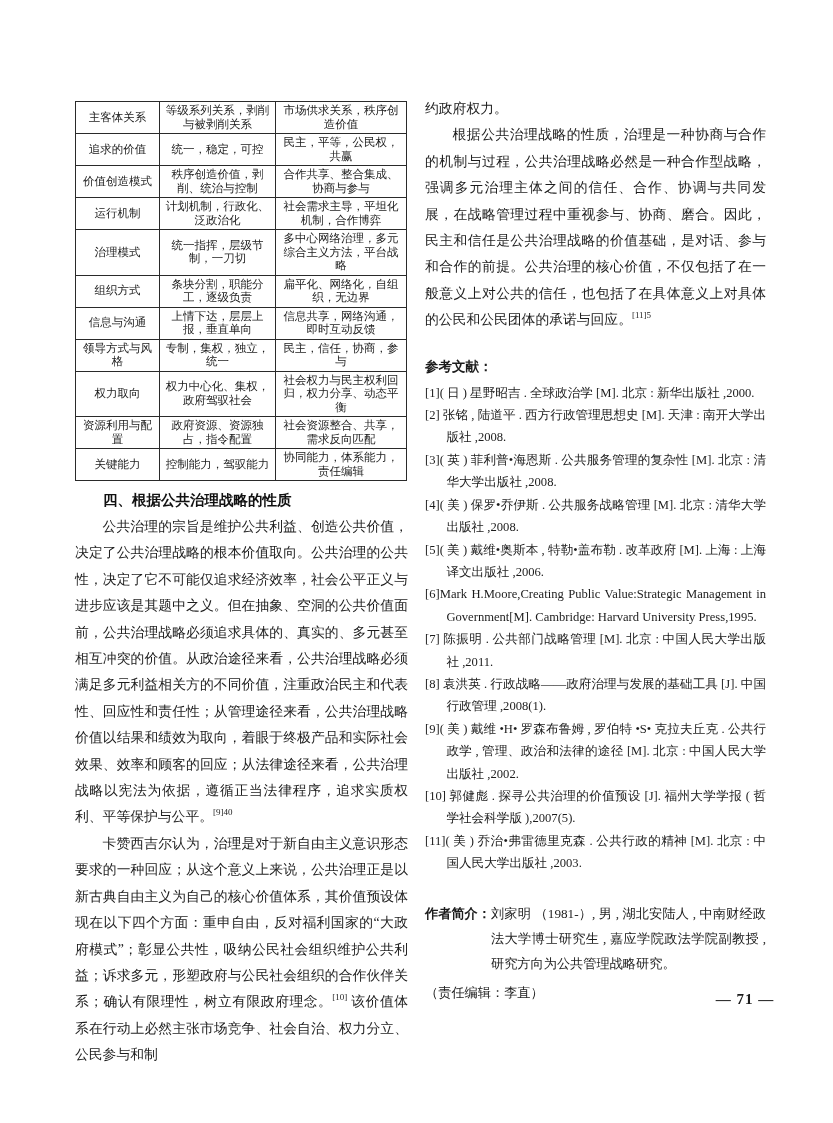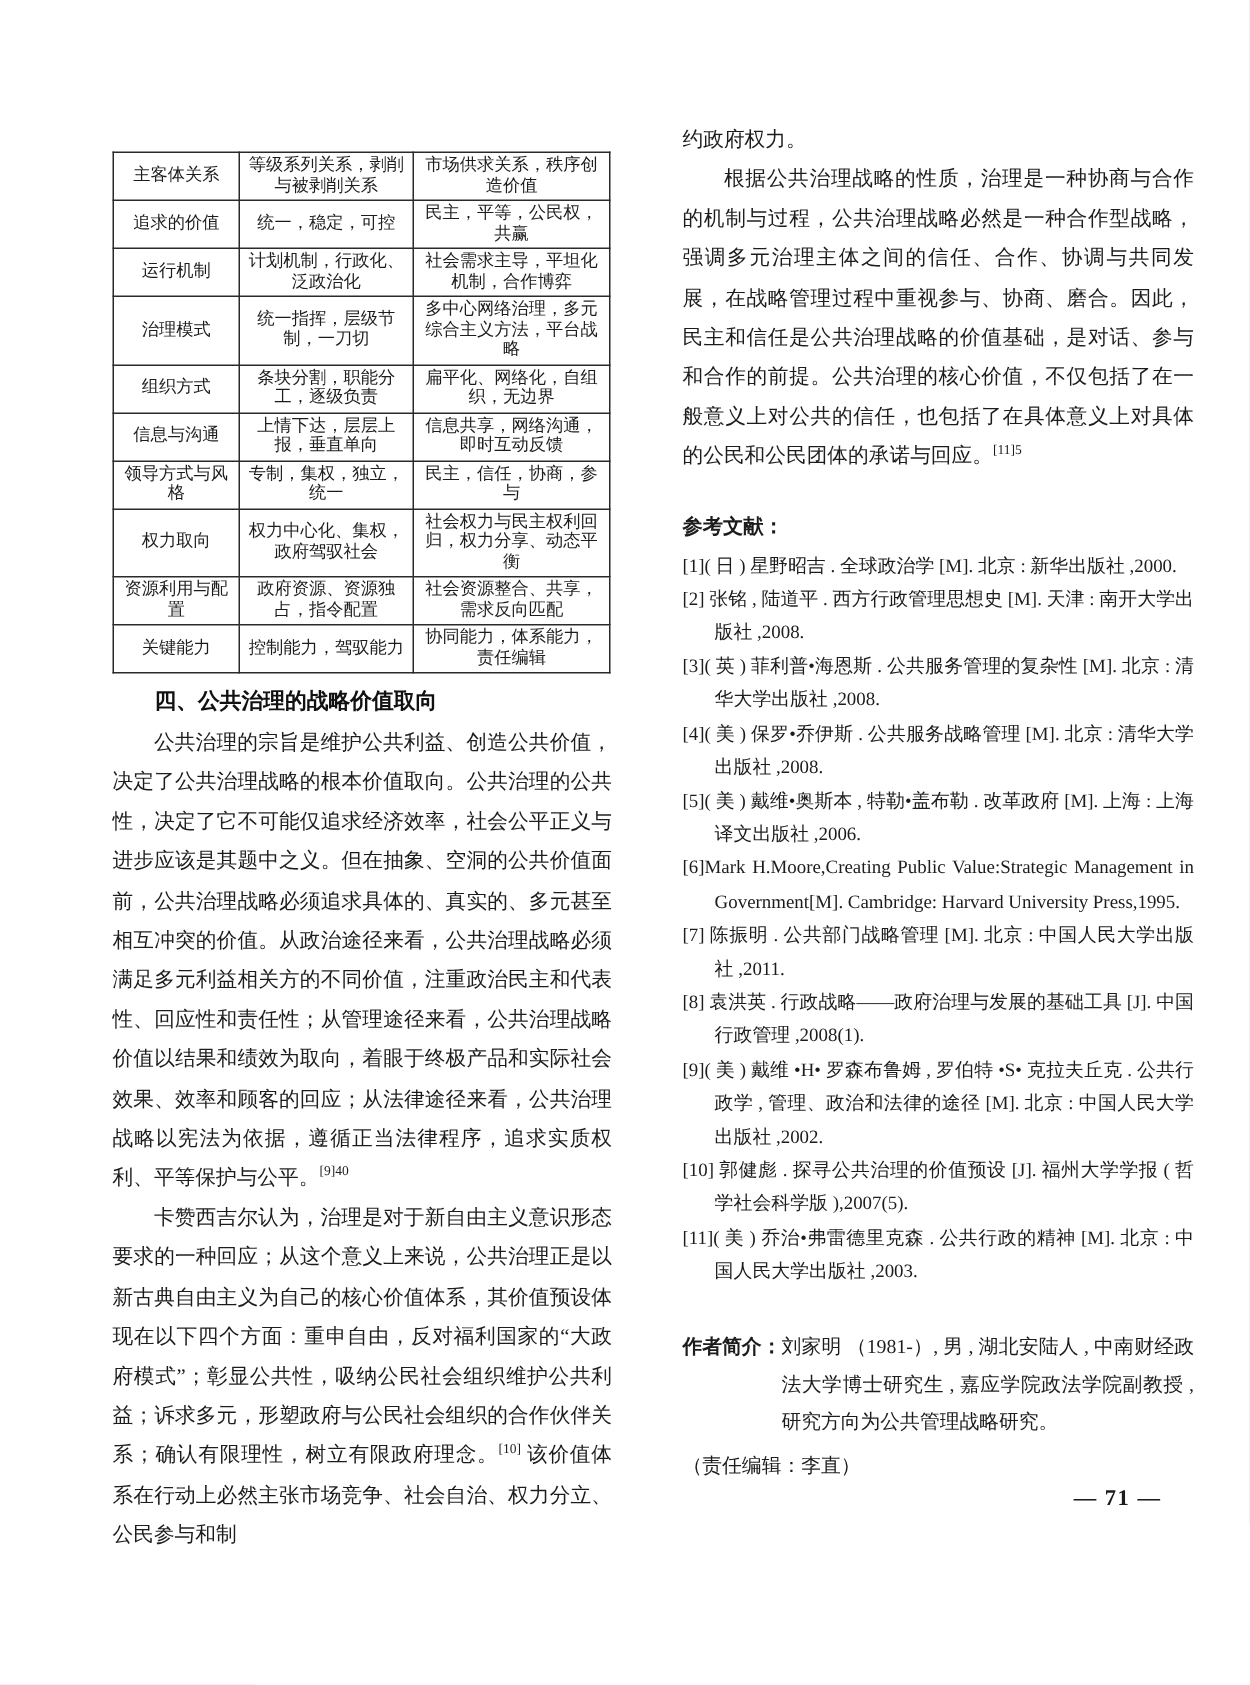--- a/index.html
+++ b/index.html
@@ -6,21 +6,21 @@
   .page {
     position:relative;
     width:833px; height:1123px;
     background:#ffffff;
     font-family:"Liberation Serif","DejaVu Serif",serif;
     color:#1c1c1c;
     overflow:hidden;
     margin:0 auto;
   }
   .col-left  { position:absolute; left:75px;  top:101px; width:333px; }
-  .col-right { position:absolute; left:425px; top:80px;  width:341px;margin-left:30px; }
+  .col-right { position:absolute; left:425px; top:96px;  width:341px; }
 
   table.cmp {
     width:331px;
     border-collapse:collapse;
     table-layout:fixed;
     font-size:11.5px;
     line-height:13.5px;
     text-align:center;
     font-family:"Liberation Serif","DejaVu Serif",serif;
   }
@@ -114,20 +114,25 @@
           <td>主客体关系</td>
           <td>等级系列关系，剥削与被剥削关系</td>
           <td>市场供求关系，秩序创造价值</td>
         </tr>
         <tr>
           <td>追求的价值</td>
           <td>统一，稳定，可控</td>
           <td>民主，平等，公民权，共赢</td>
         </tr>
         <tr>
+          <td>价值创造模式</td>
+          <td>秩序创造价值，剥削、统治与控制</td>
+          <td>合作共享、整合集成、协商与参与</td>
+        </tr>
+        <tr>
           <td>运行机制</td>
           <td>计划机制，行政化、泛政治化</td>
           <td>社会需求主导，平坦化机制，合作博弈</td>
         </tr>
         <tr>
           <td>治理模式</td>
           <td>统一指挥，层级节制，一刀切</td>
           <td>多中心网络治理，多元综合主义方法，平台战略</td>
         </tr>
         <tr>
@@ -156,21 +161,21 @@
           <td>社会资源整合、共享，需求反向匹配</td>
         </tr>
         <tr>
           <td>关键能力</td>
           <td>控制能力，驾驭能力</td>
           <td>协同能力，体系能力，责任编辑</td>
         </tr>
       </tbody>
     </table>
 
-    <h3 class="sec-heading">四、公共治理的战略价值取向</h3>
+    <h3 class="sec-heading">四、根据公共治理战略的性质</h3>
 
     <p class="para"><span>公共治理的宗旨是维护公共利益、创造公共价值，决定了公共治理战略的根本价值取向。公共治理的公共性，决定了它不可能仅追求经济效率，社会公平正义与进步应该是其题中之义。但在抽象、空洞的公共价值面前，公共治理战略必须追求具体的、真实的、多元甚至相互冲突的价值。从政治途径来看，公共治理战略必须满足多元利益相关方的不同价值，注重政治民主和代表性、回应性和责任性；从管理途径来看，公共治理战略价值以结果和绩效为取向，着眼于终极产品和实际社会效果、效率和顾客的回应；从法律途径来看，公共治理战略以宪法为依据，遵循正当法律程序，追求实质权利、平等保护与公平。</span><sup class="cite">[9]40</sup></p>
 
     <p class="para"><span>卡赞西吉尔认为，治理是对于新自由主义意识形态要求的一种回应；从这个意义上来说，公共治理正是以新古典自由主义为自己的核心价值体系，其价值预设体现在以下四个方面：重申自由，反对福利国家的“大政府模式”；彰显公共性，吸纳公民社会组织维护公共利益；诉求多元，形塑政府与公民社会组织的合作伙伴关系；确认有限理性，树立有限政府理念。</span><sup class="cite">[10]</sup><span> 该价值体系在行动上必然主张市场竞争、社会自治、权力分立、公民参与和制</span></p>
 
   </div>
 
   <div class="col-right">
 
     <p class="para noindent">约政府权力。</p>

